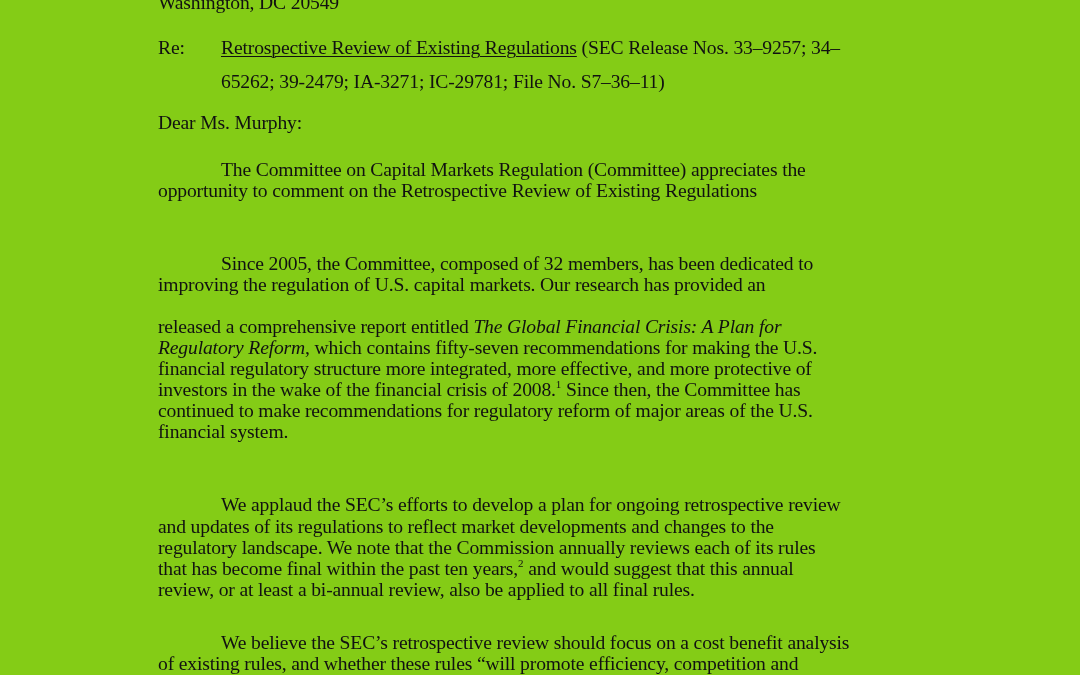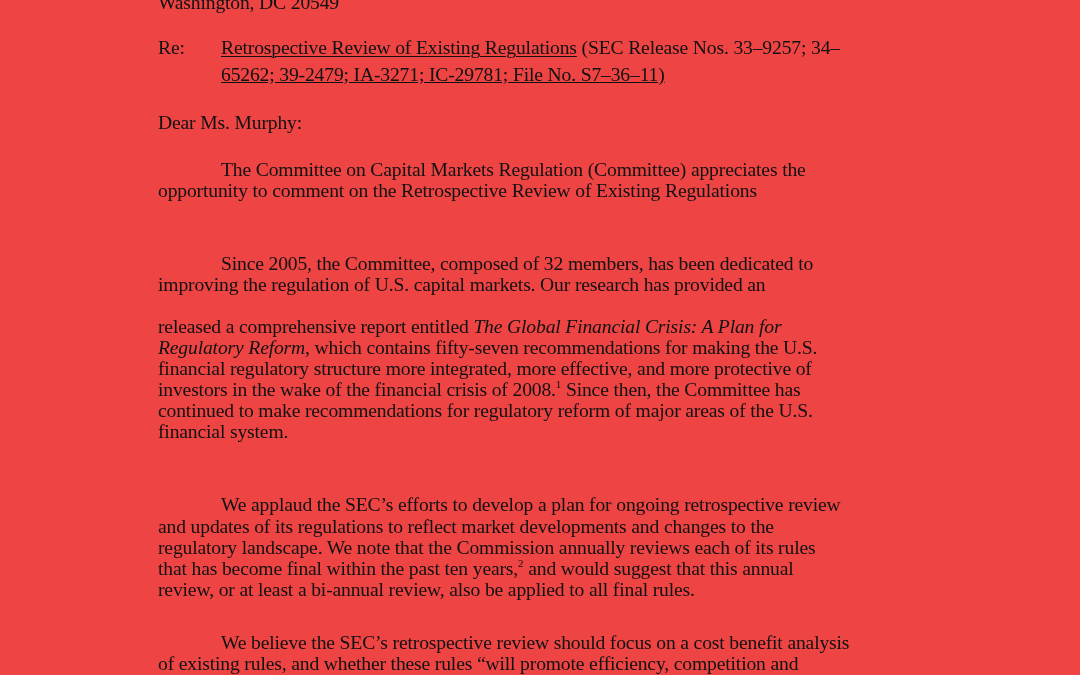--- a/index.html
+++ b/index.html
@@ -16,21 +16,21 @@
       color: #111111;
       font-size: 19.6px;
       line-height: 21.2px;
     }
     .page {
       position: absolute;
       left: 0;
       top: 0;
       width: 1080px;
       height: 675px;
-      background: #ef4444;
+      background: #84cc16;
     }
     .line {
       position: absolute;
       left: 158px;
       white-space: nowrap;
       letter-spacing: -0.15px;
     }
     .indent { left: 221px; }
     .re-label { left: 158px; }
     .re-body { left: 221px; }
@@ -46,21 +46,21 @@
 <body>
 
 <div class="page">
 
   <div class="line" style="top:-8px;">Washington, DC 20549</div>
 
   <div class="line re-label" style="top:37px;">Re:</div>
   <div class="line re-body" style="top:37px;text-align:center;">
     <span class="u">Retrospective Review of Existing Regulations</span><span> (SEC Release Nos. 33–9257; 34–</span>
   </div>
-  <div class="line re-body" style="top:64px;text-decoration:underline;">65262; 39-2479; IA-3271; IC-29781; File No. S7–36–11)</div>
+  <div class="line re-body" style="top:71px;">65262; 39-2479; IA-3271; IC-29781; File No. S7–36–11)</div>
 
   <div class="line" style="top:112px;">Dear Ms. Murphy:</div>
 
   <div class="line indent" style="top:159px;">The Committee on Capital Markets Regulation (Committee) appreciates the</div>
   <div class="line" style="top:180px;">opportunity to comment on the Retrospective Review of Existing Regulations</div>
 
   <div class="line indent" style="top:253px;">Since 2005, the Committee, composed of 32 members, has been dedicated to</div>
   <div class="line" style="top:274px;">improving the regulation of U.S. capital markets. Our research has provided an</div>
   <div class="line" style="top:316px;">
     <span>released a comprehensive report entitled </span><span class="i">The Global Financial Crisis: A Plan for</span>

